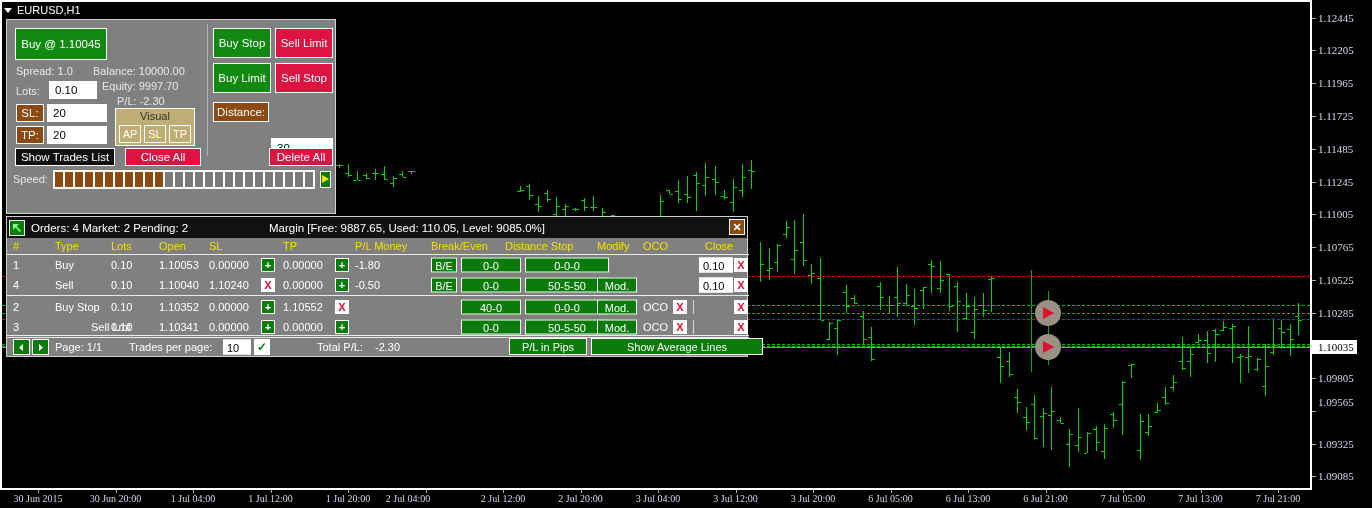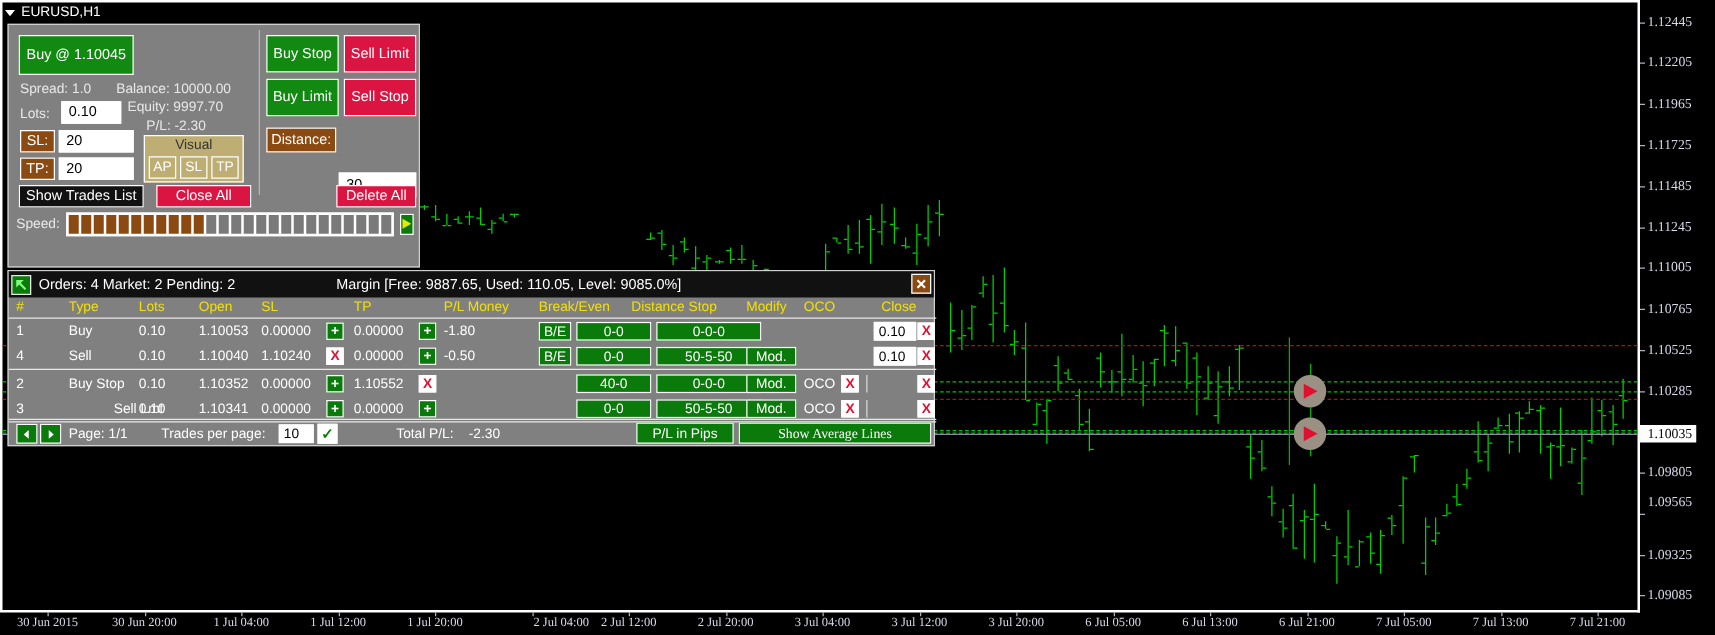--- a/index.html
+++ b/index.html
@@ -514,21 +514,21 @@
       <div class="time-lbl" style="left: 38px;">30 Jun 2015</div>
       <div class="time-tick" style="left: 115.5px;"></div>
       <div class="time-lbl" style="left: 115.5px;">30 Jun 20:00</div>
       <div class="time-tick" style="left: 193px;"></div>
       <div class="time-lbl" style="left: 193px;">1 Jul 04:00</div>
       <div class="time-tick" style="left: 270.5px;"></div>
       <div class="time-lbl" style="left: 270.5px;">1 Jul 12:00</div>
       <div class="time-tick" style="left: 348px;"></div>
       <div class="time-lbl" style="left: 348px;">1 Jul 20:00</div>
       <div class="time-tick" style="left: 425.5px;"></div>
-      <div class="time-lbl" style="left: 449px;">2 Jul 04:00</div>
+      <div class="time-lbl" style="left: 408px;">2 Jul 04:00</div>
       <div class="time-tick" style="left: 503px;"></div>
       <div class="time-lbl" style="left: 503px;">2 Jul 12:00</div>
       <div class="time-tick" style="left: 580.5px;"></div>
       <div class="time-lbl" style="left: 580.5px;">2 Jul 20:00</div>
       <div class="time-tick" style="left: 658px;"></div>
       <div class="time-lbl" style="left: 658px;">3 Jul 04:00</div>
       <div class="time-tick" style="left: 735.5px;"></div>
       <div class="time-lbl" style="left: 735.5px;">3 Jul 12:00</div>
       <div class="time-tick" style="left: 813px;"></div>
       <div class="time-lbl" style="left: 813px;">3 Jul 20:00</div>
@@ -740,15 +740,15 @@
           <path d="M3 1 L7 4.5 L3 8 Z" fill="#fff"></path>
         </svg>
     </div>
     <div class="cell" style="left:48px; top:11px;">Page: 1/1</div>
     <div class="cell" style="left:122px;top:11px;">Trades per page:</div>
     <div class="closefld" style="left:216px; top:11px; width:28px;">10</div>
     <div class="chk" style="left:247px;">✓</div>
     <div class="cell" style="left:310px;top:11px;">Total P/L:</div>
     <div class="cell" style="left:368px;top:11px;">-2.30</div>
     <div class="foot-btn" style="left:502px; width:78px; height:17px;">P/L in Pips</div>
-    <div class="foot-btn" style="left:584px; width:154px; height:17px;font-family:Liberation Serif, serif;">Show Average Lines</div>
+    <div class="foot-btn" style="left:584px; width:172px; height:17px;">Show Average Lines</div>
   </div>
 </div>
 
 </body></html>

